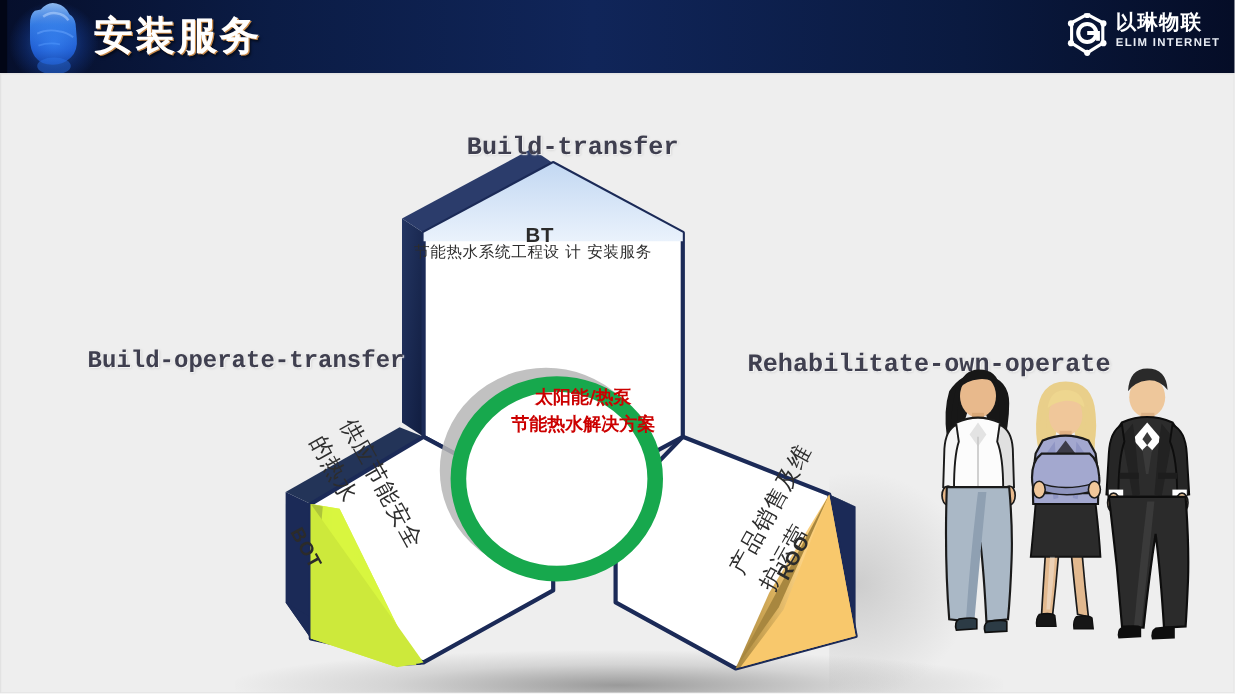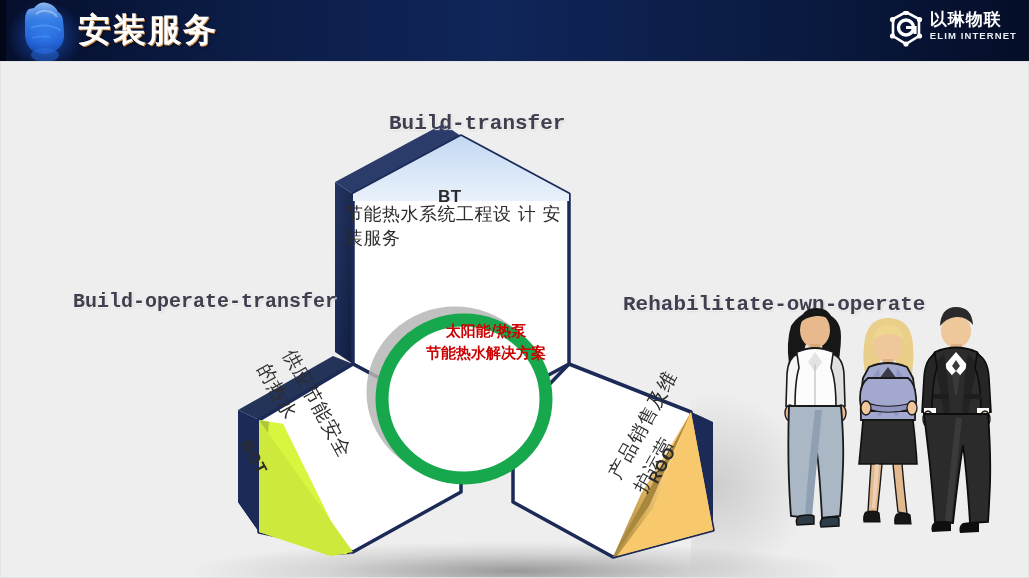--- a/index.html
+++ b/index.html
@@ -97,21 +97,21 @@
   .tag-roo{
     left:644px;top:416px;font-size:16px;letter-spacing:1px;
     transform:rotate(-61deg);transform-origin:left top;
   }
 
   .hex-body{
     position:absolute;color:#2d2d2d;
     font-family:"DejaVu Sans","Liberation Sans",sans-serif;
   }
   .body-bt{
-    left:344px;top:140px;width:226px;font-size:18px;line-height:1.35;
+    left:344px;top:140px;width:226px;font-size:13px;line-height:1.35;
     letter-spacing:.5px;
   }
   .body-bot{
     left:300px;top:282px;font-size:19px;line-height:1.5;
     transform:rotate(61deg);transform-origin:left top;
     white-space:nowrap;letter-spacing:1px;
   }
   .body-roo{
     left:600px;top:408px;font-size:19px;line-height:1.5;
     transform:rotate(-61deg);transform-origin:left top;

